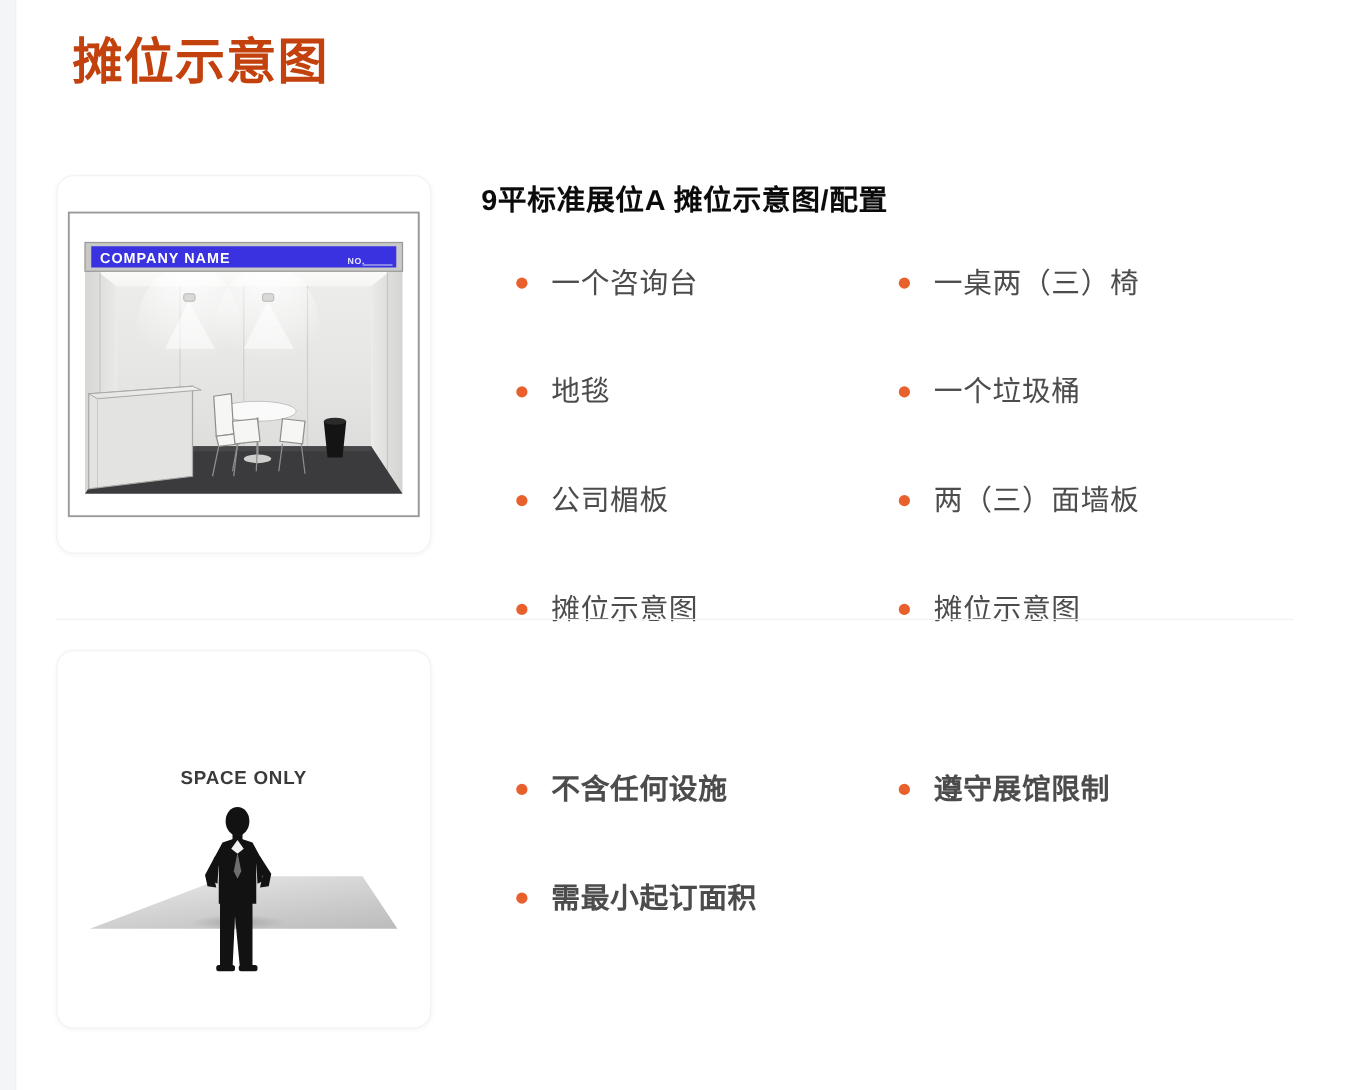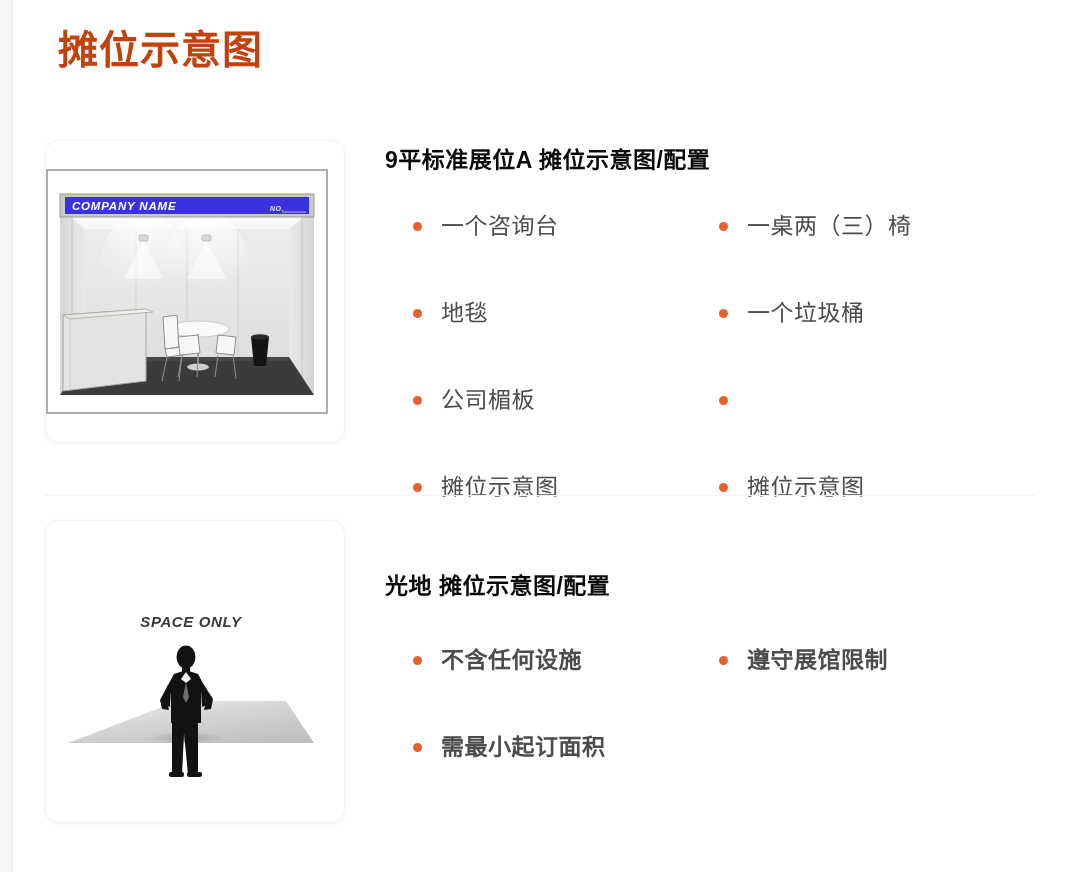--- a/index.html
+++ b/index.html
@@ -70,21 +70,21 @@
     border: 1px solid #f2f3f4;
     box-shadow: 0 1px 4px rgba(0,0,0,0.045);
     overflow: hidden;
     position: relative;
   }
   .img-card-inner {
     position: absolute;
     inset: 0;
     display: flex;
     align-items: center;
-    font-style: italic;
+    justify-content: center;
   }
 
   
   .booth-svg { display: block; }
 
   
   .text-col {
     flex: 1 1 auto;
     padding-left: 40px;
     padding-top: 6px;
@@ -271,20 +271,21 @@
           <span class="dot"></span>
           <span class="ft-label">一个垃圾桶</span>
         </div>
 
         <div class="feature-item">
           <span class="dot"></span>
           <span class="ft-label">公司楣板</span>
         </div>
         <div class="feature-item">
           <span class="dot"></span>
+          <span class="ft-label">两（三）面墙板</span>
         </div>
 
         <div class="feature-item">
           <span class="dot"></span>
           <span class="ft-label">摊位示意图</span>
         </div>
         <div class="feature-item">
           <span class="dot"></span>
           <span class="ft-label">摊位示意图</span>
         </div>
@@ -340,21 +341,20 @@
             <rect x="141" y="245" width="15" height="5" rx="2"></rect>
           </g>
 
           <path d="M140 145 L135 152 L140 156 L145 152 Z" fill="#f2f2f2"></path>
           <path d="M140 155 L137 170 L140 176 L143 170 Z" fill="#6e6e6e"></path>
         </svg>
       </div>
     </div>
 
     <div class="text-col">
-      <div class="section-heading">光地 摊位示意图/配置</div>
 
       <div class="feature-grid">
         <div class="feature-item">
           <span class="dot"></span>
           <span class="ft-label">不含任何设施</span>
         </div>
         <div class="feature-item">
           <span class="dot"></span>
           <span class="ft-label">遵守展馆限制</span>
         </div>

